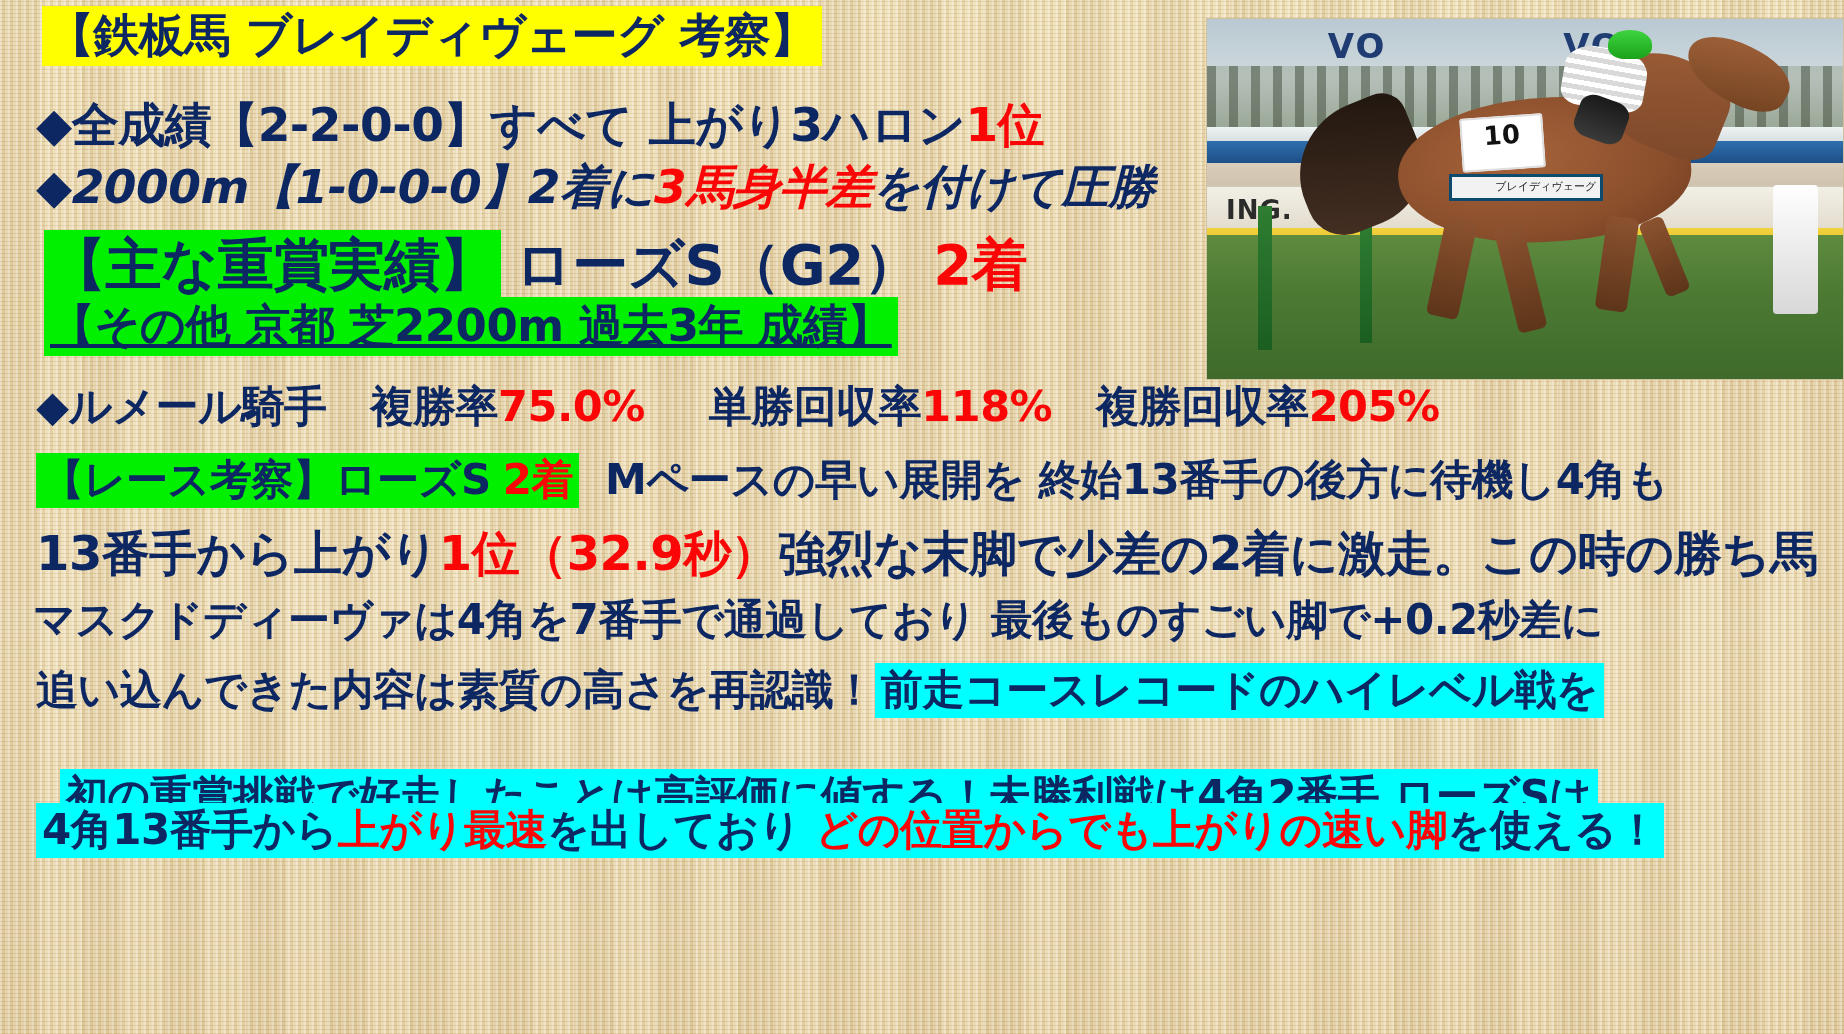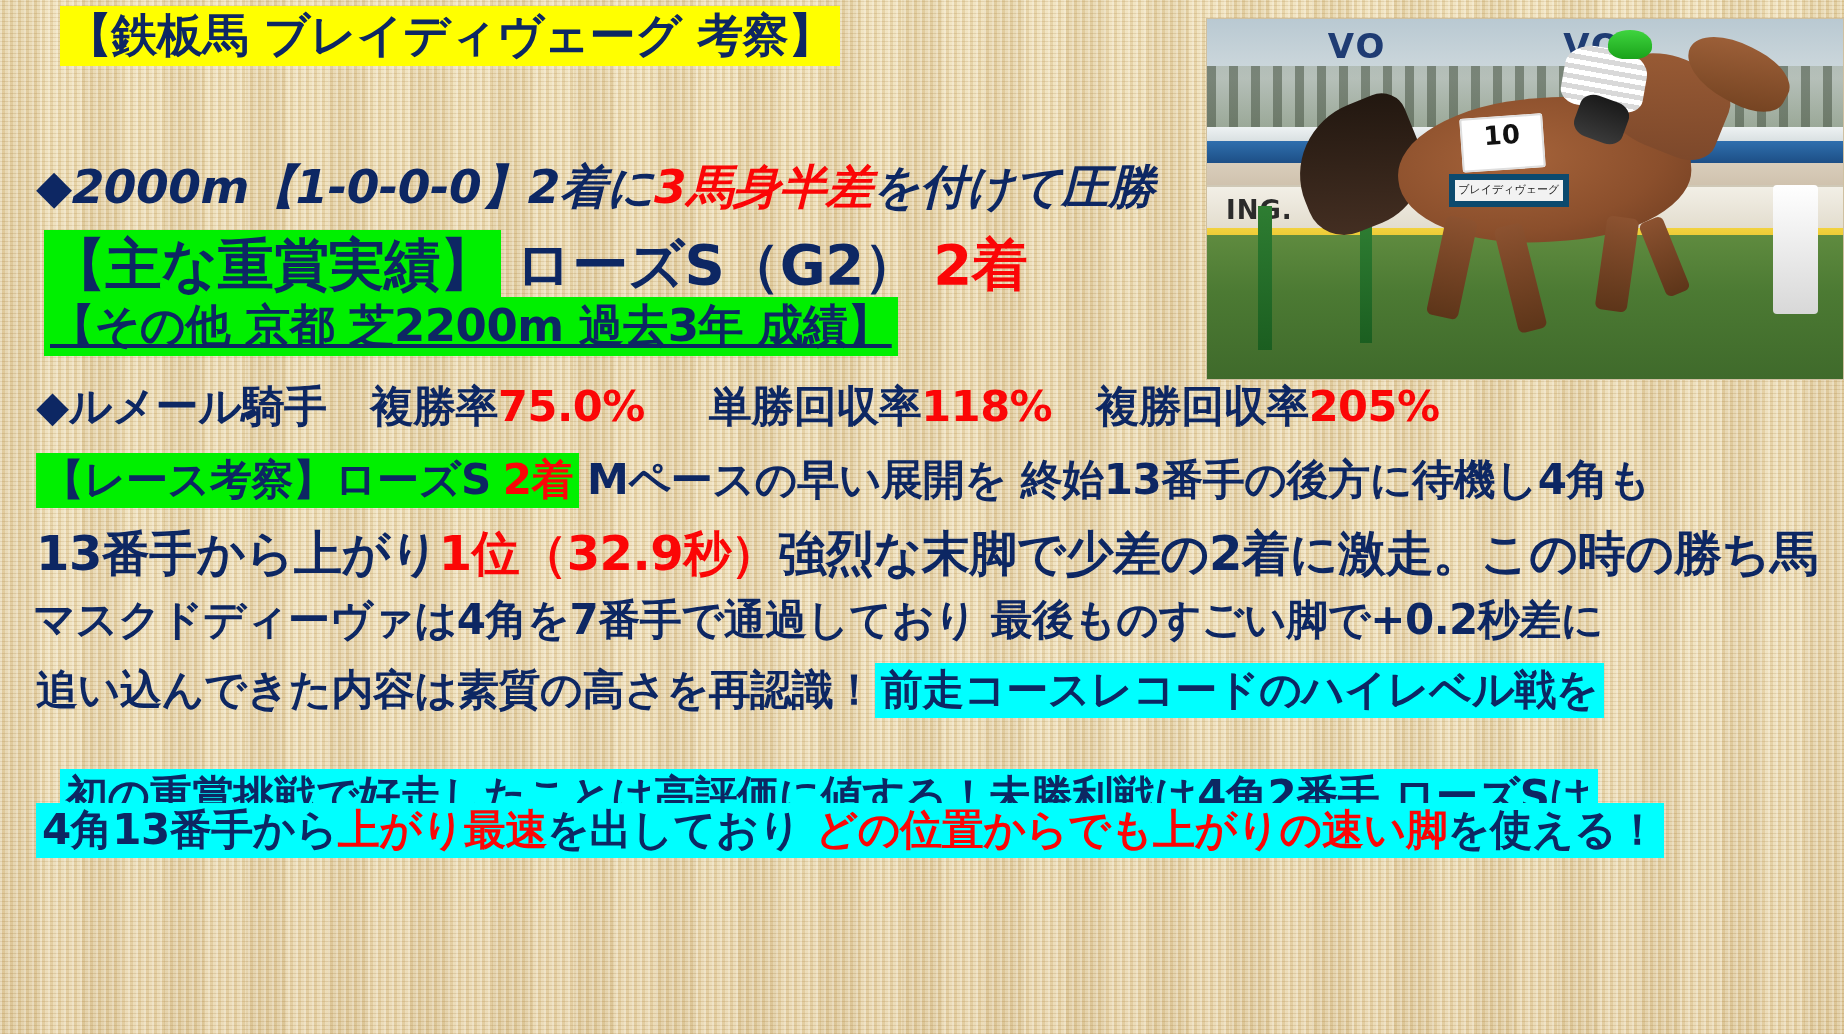--- a/index.html
+++ b/index.html
@@ -48,21 +48,21 @@
   .red   { color: #fb0606; }
 
   .hl-yellow { background: #ffff00; }
   .hl-green  { background: #00f000; }
   .hl-cyan   { background: #00ffff; }
 
   .pad { padding: 2px 6px 4px 6px; }
 
   
   #title {
-    left: 60px;  top: 12px;
+    left: 42px;  top: 12px;
     font-size: 46px;
     line-height: 1.02;
   }
   #row-all-results { left: 36px; top: 94px;  font-size: 47px; }
   #row-2000m       { left: 36px; top: 156px; font-size: 47px; font-style: italic; }
   #row-g1          { left: 44px; top: 228px; font-size: 56px; }
   #row-other       { left: 44px; top: 296px; font-size: 45px; text-decoration: underline; }
   #row-jockey      { left: 36px; top: 378px; font-size: 43px; }
 
   #body-l1 { left: 36px;  top: 452px; font-size: 42px; }
@@ -193,23 +193,24 @@
     transform: rotate(-4deg);
     box-shadow: inset 0 0 0 2px #dedede;
   }
   #photo .saddlecloth span {
     display:block; text-align:center;
     color:#111; font-size:26px; font-weight:700; line-height:1.5;
   }
   #photo .namebar {
     position:absolute; left:38%; top:43%;
     width:17%; height:6%;
-    background:#f2f2f2; border:6px solid #0c4a6e;
+    background:#f2f2f2; border:3px solid #0c4a6e;
     font-size:11px; color:#222; text-align:center; line-height:1.8;
     overflow:hidden;
+    padding-left:40px;
   }
   #photo .postwhite {
     position:absolute; right:4%; top:46%;
     width:7%; height:36%;
     background: linear-gradient(180deg,#ffffff,#d8d8d8);
     border-radius:4px;
   }
   #photo .greenpole {
     position:absolute; left:8%; top:52%;
     width:2.2%; height:40%;
@@ -227,39 +228,42 @@
 </style>
 </head>
 <body>
 
 <div id="canvas">
 
   <div class="line" id="title">
     <span class="hl-yellow pad navy">【鉄板馬 ブレイディヴェーグ 考察】</span>
   </div>
 
+  <div class="line" id="row-all-results">
+    <span class="navy">◆</span><span class="navy">全成績【2-2-0-0】すべて 上がり3ハロン</span><span class="red">1位</span>
+  </div>
 
   <div class="line" id="row-2000m">
     <span class="navy">◆</span><span class="navy">2000m【1-0-0-0】2着に</span><span class="red">3馬身半差</span><span class="navy">を付けて圧勝</span>
   </div>
 
   <div class="line" id="row-g1">
     <span class="hl-green pad navy">【主な重賞実績】</span><span class="navy" style="margin-left:14px">ローズS（G2）</span><span class="red" style="margin-left:14px">2着</span>
   </div>
 
   <div class="line" id="row-other">
     <span class="hl-green pad navy">【その他 京都 芝2200m 過去3年 成績】</span>
   </div>
 
   <div class="line" id="row-jockey">
     <span class="navy">◆</span><span class="navy">ルメール騎手</span><span class="navy" style="margin-left:44px">複勝率</span><span class="red">75.0%</span><span class="navy" style="margin-left:64px">単勝回収率</span><span class="red">118%</span><span class="navy" style="margin-left:44px">複勝回収率</span><span class="red">205%</span>
   </div>
 
   <div class="line" id="body-l1">
-    <span class="hl-green pad navy">【レース考察】ローズS</span><span class="hl-green pad red">2着</span><span class="navy" style="margin-left:8px">Mペースの早い展開を 終始13番手の後方に待機し4角も</span>
+    <span class="hl-green pad navy">【レース考察】ローズS</span><span class="hl-green pad red">2着</span><span class="navy" style="margin-left:26px">Mペースの早い展開を 終始13番手の後方に待機し4角も</span>
   </div>
 
   <div class="line" id="body-l2">
     <span class="navy">13番手から上がり</span><span class="red">1位（32.9秒）</span><span class="navy">強烈な末脚で少差の2着に激走。この時の勝ち馬</span>
   </div>
 
   <div class="line" id="body-l3">
     <span class="navy">マスクドディーヴァは4角を7番手で通過しており 最後ものすごい脚で+0.2秒差に</span>
   </div>
 

